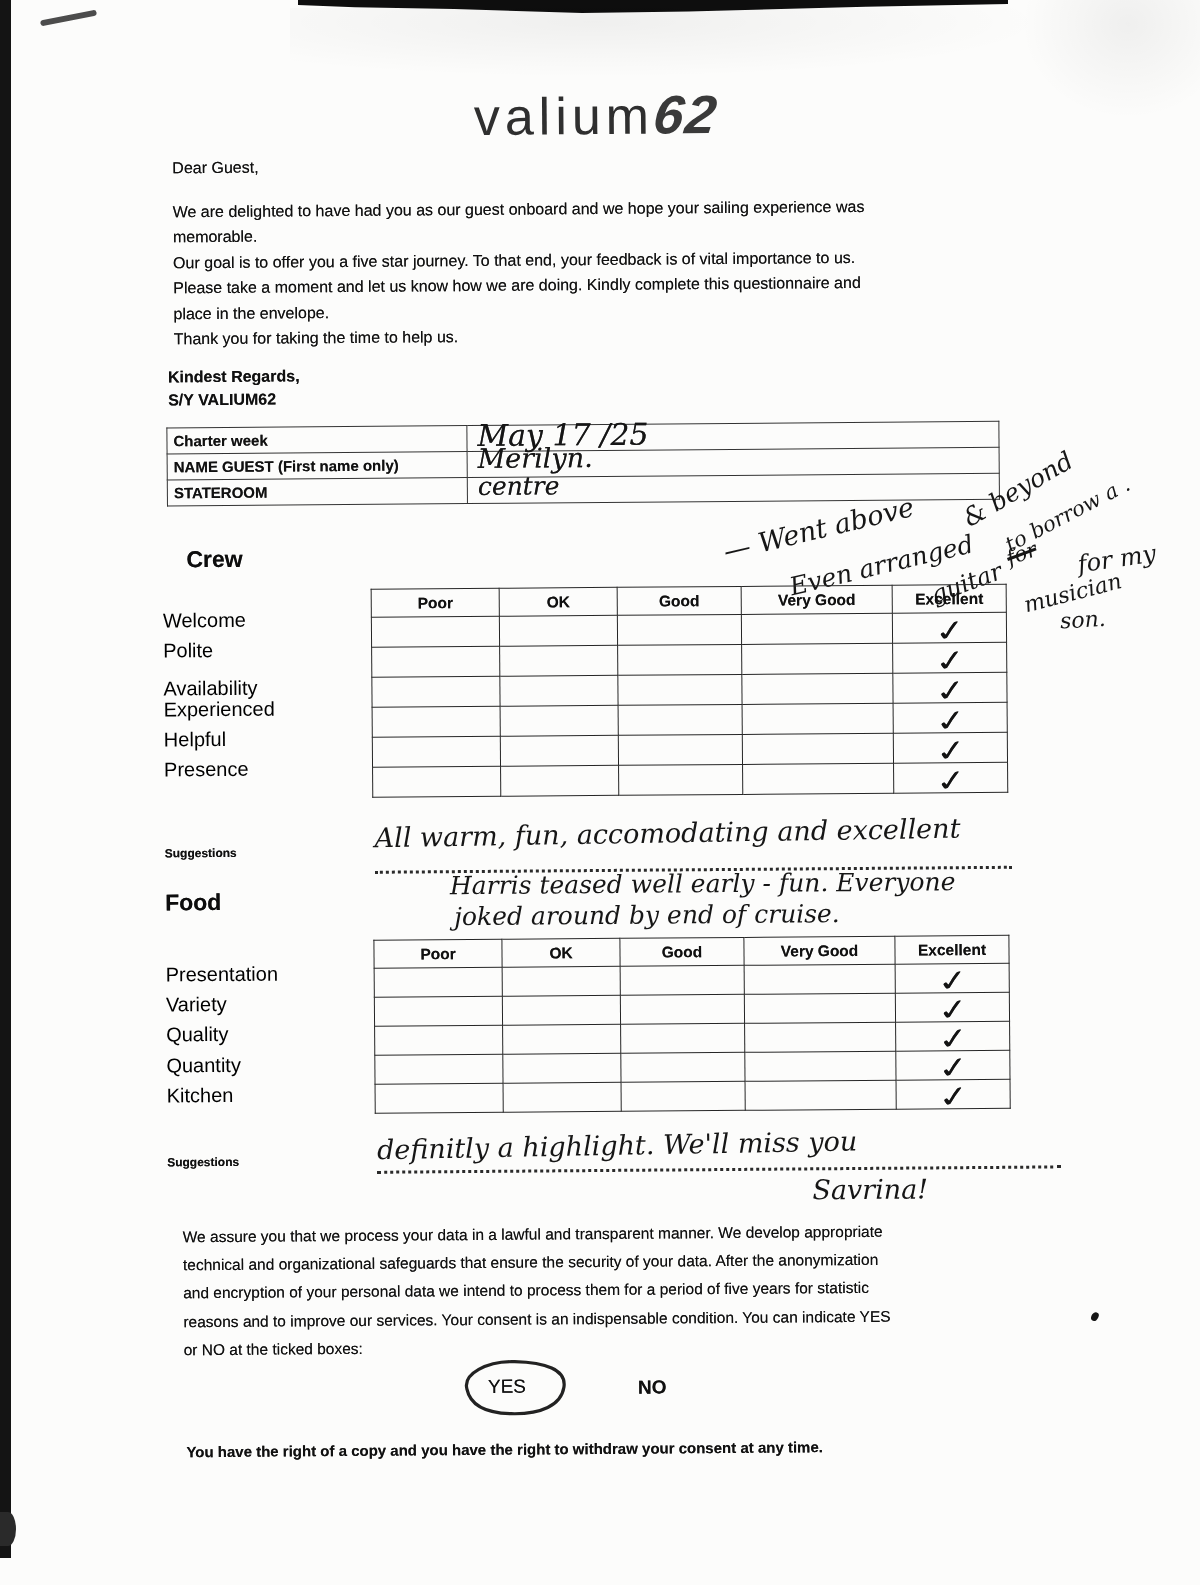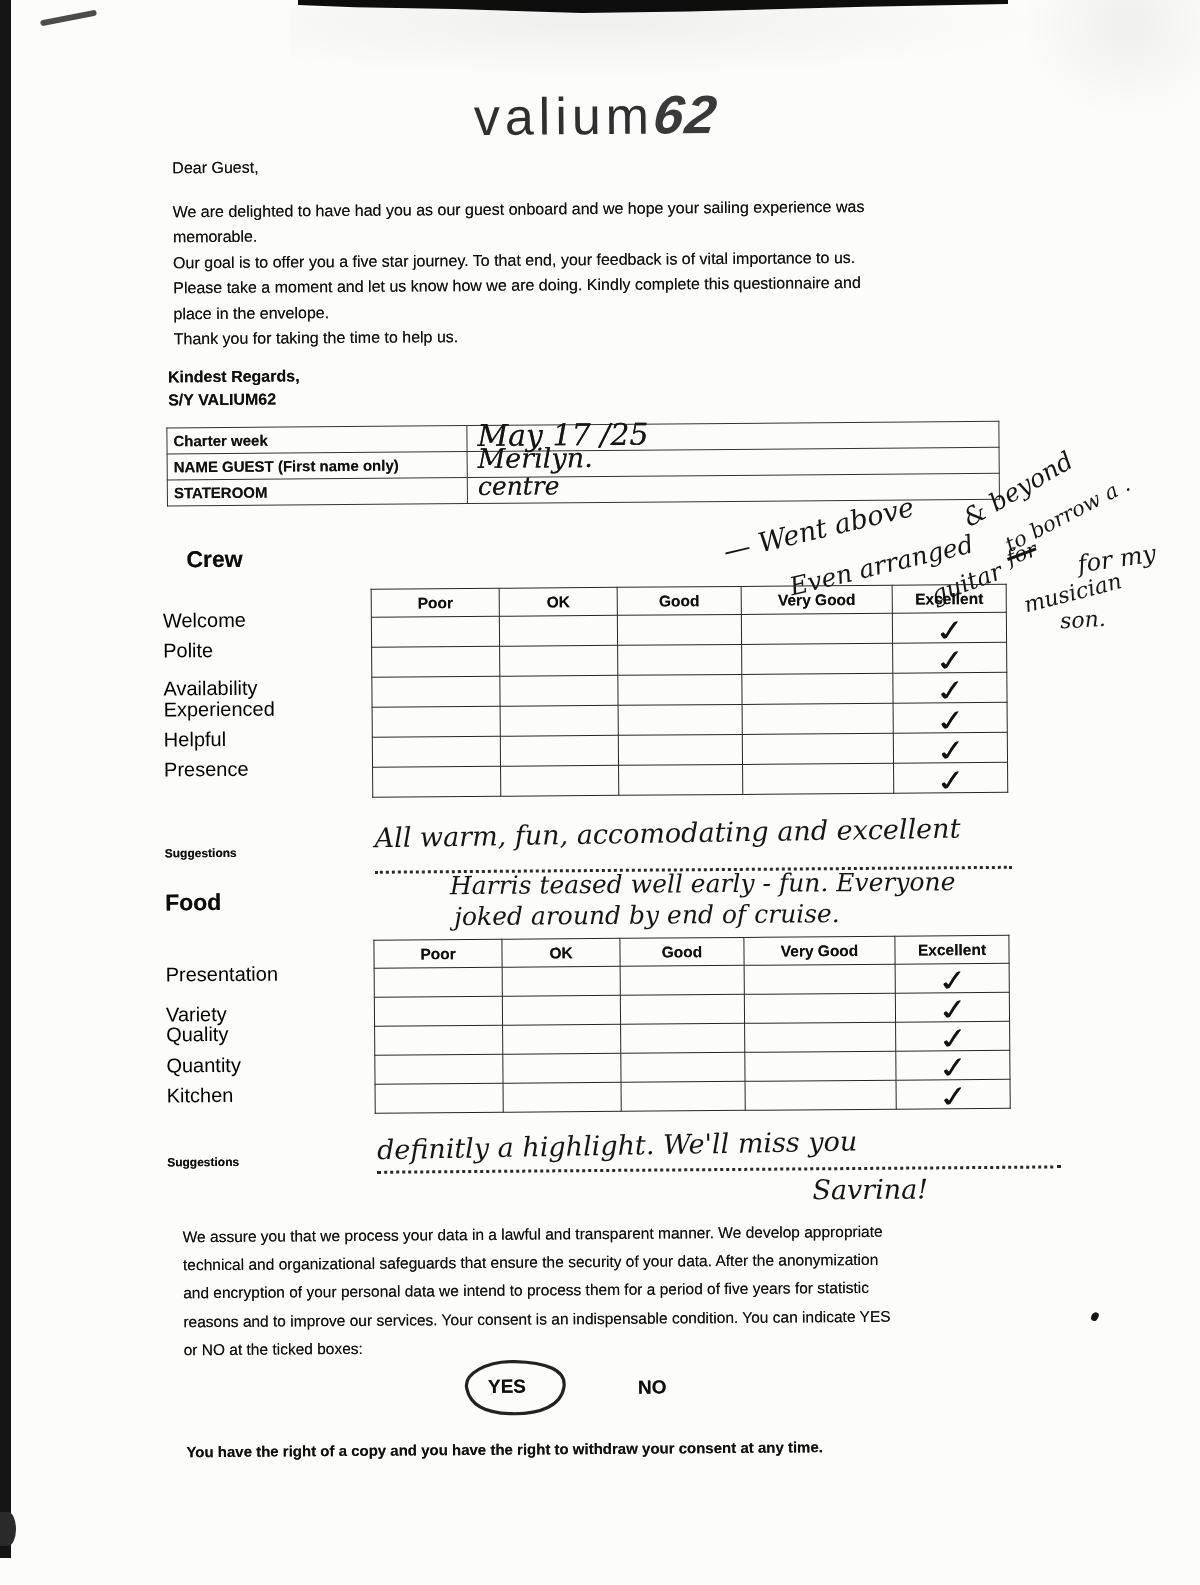--- a/index.html
+++ b/index.html
@@ -63,21 +63,21 @@
   .crew-sug1{left:373px;top:818px;font-size:27px;transform:rotate(-0.5deg);}
   .crew-sug2{left:448px;top:870px;font-size:25px;}
   .crew-sug3{left:452px;top:901px;font-size:25px;}
   .dot-crew{left:373px;top:869px;width:637px;}
   .food-sug1{left:373px;top:1130px;font-size:27px;transform:rotate(-0.6deg);}
   .food-sug2{left:808px;top:1176px;font-size:27px;}
   .dot-food{left:373px;top:1169px;width:684px;}
   
   .consent{position:absolute;left:178px;top:1220px;width:850px;font-size:15.5px;line-height:28.2px;}
   .yesno-svg{position:absolute;left:447px;top:1353px;}
-  .yes{position:absolute;left:482px;top:1375px;font-size:19px;font-weight:bold;}
+  .yes{position:absolute;left:482px;top:1375px;font-size:19px;font-weight:normal;}
   .no{position:absolute;left:632px;top:1377px;font-size:19px;font-weight:bold;text-align:right;}
   .footer-line{position:absolute;left:180px;top:1440px;font-size:15px;font-weight:bold;}
   .ink-dot{position:absolute;left:1086px;top:1316px;width:7px;height:9px;background:#161616;border-radius:60% 40% 55% 45%;transform:rotate(20deg);}
 </style>
 </head>
 <body>
 
 <div class="scan">
 
   <div class="edge-top"></div>
@@ -215,21 +215,21 @@
       </table>
 
     <div class="sug-label printed" style="top:843px;">Suggestions</div>
     <div class="dotline dot-crew"></div>
     <div class="hw hw-line crew-sug1">All warm, fun, accomodating and excellent</div>
     <div class="hw hw-line crew-sug2">Harris teased well early - fun. Everyone</div>
     <div class="hw hw-line crew-sug3">joked around by end of cruise.</div>
 
     <div class="sec-h printed" style="top:886px;">Food</div>
     <div class="cat" style="top:960px;">Presentation</div>
-    <div class="cat" style="top:990px;margin-top:10px;">Variety</div>
+    <div class="cat" style="top:990px;">Variety</div>
     <div class="cat" style="top:1020px;">Quality</div>
     <div class="cat" style="top:1051px;">Quantity</div>
     <div class="cat" style="top:1081px;">Kitchen</div>
 
     <table class="rtable food-t printed" style="top:938px;">
       <tbody>
           <tr>
         <th class="c0">Poor</th>
         <th class="c1">OK</th>
         <th class="c2">Good</th>

